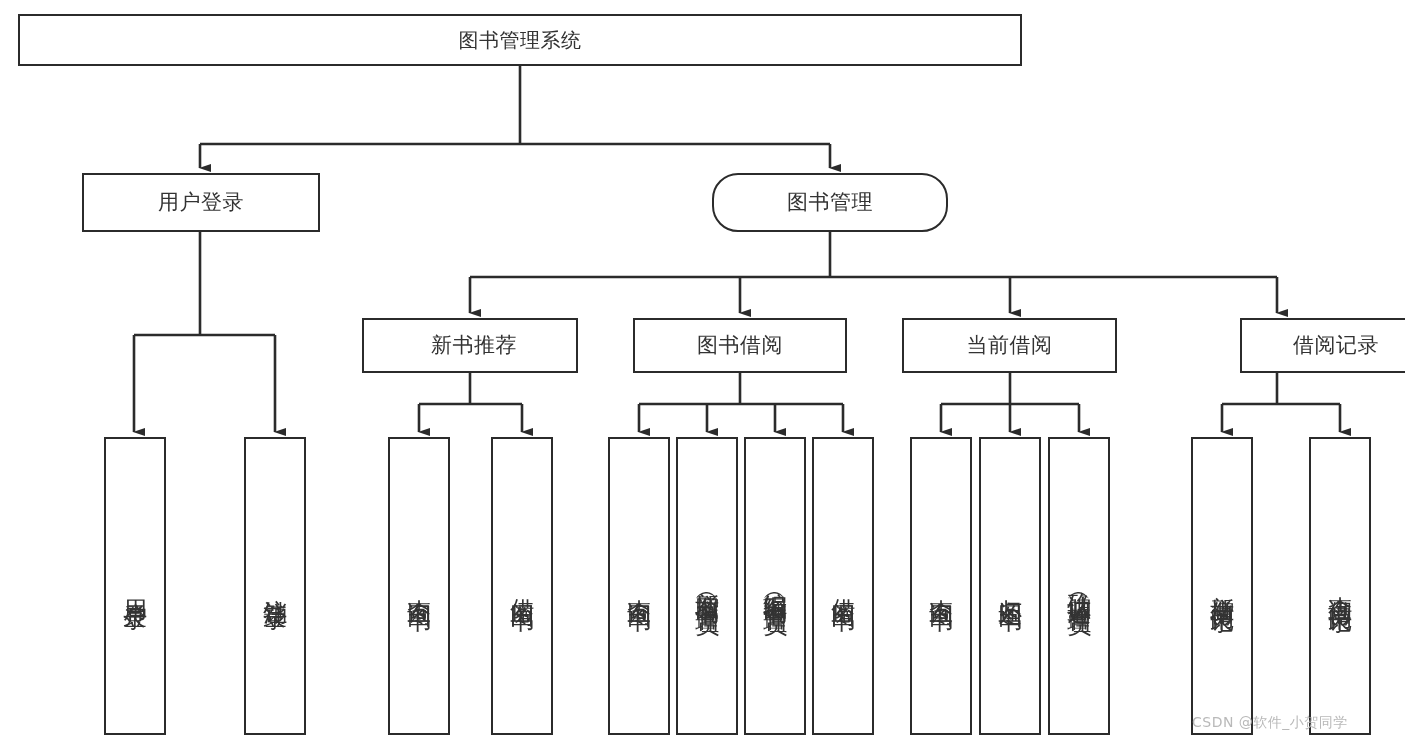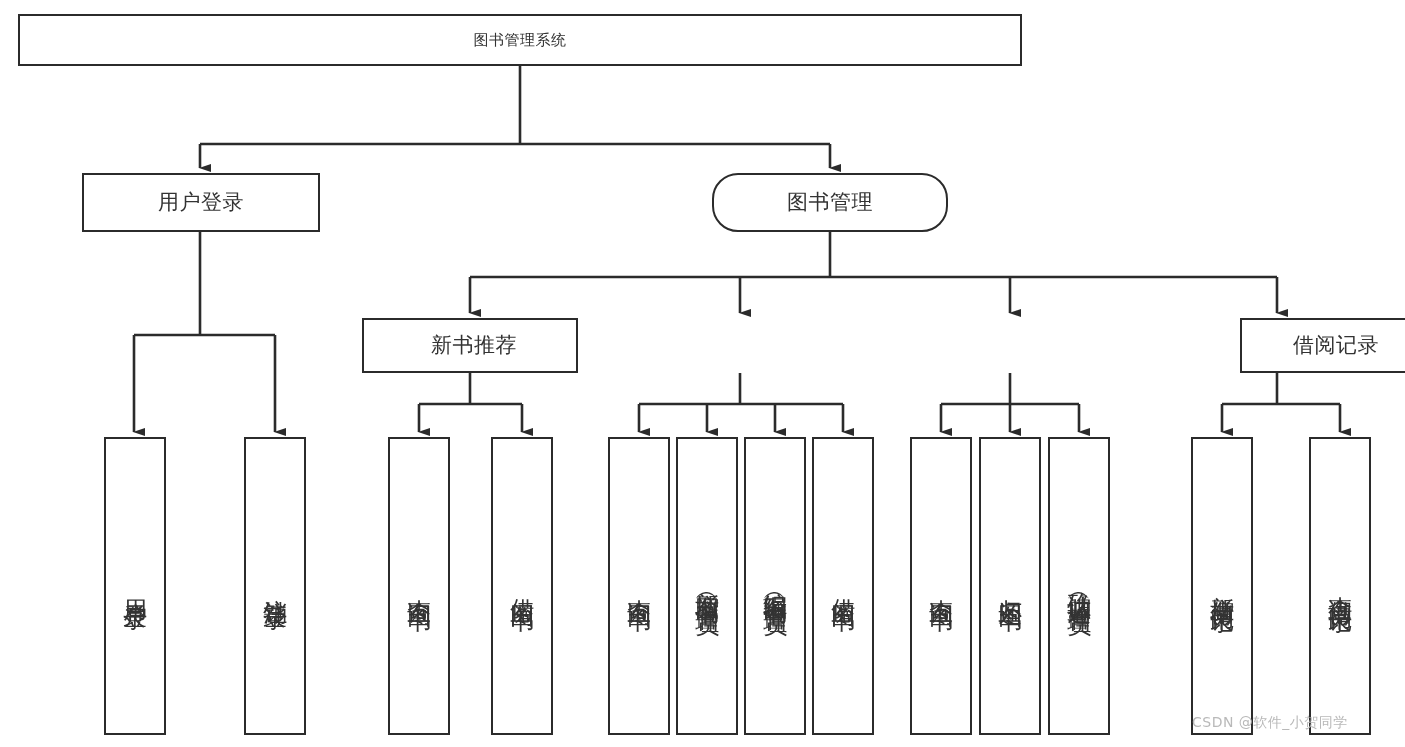--- a/index.html
+++ b/index.html
@@ -41,21 +41,21 @@
     color: #333333;
     letter-spacing: 0.5px;
   }
   
   .node.horiz .node-label {
     font-size: 21px;
     line-height: 1.1;
     white-space: nowrap;
   }
   .node.root .node-label {
-    font-size: 15px;
+    font-size: 20px;
     text-align: right;
   }
   
   .node.vert {
     align-items: center;
     justify-content: center;
     padding: 4px 0;
   }
   .node.vert .node-label {
     writing-mode: vertical-rl;
@@ -142,21 +142,27 @@
   </div>
 
   <div class="node horiz" style="left:712px; top:173px; width:236px; height:59px;border-radius:26px;">
     <span class="node-label">图书管理</span>
   </div>
 
   <div class="node horiz" style="left:362px; top:318px; width:216px; height:55px;padding-left:8px;">
     <span class="node-label">新书推荐</span>
   </div>
 
-
+  <div class="node horiz" style="left:633px; top:318px; width:214px; height:55px;">
+    <span class="node-label">图书借阅</span>
+  </div>
+
+  <div class="node horiz" style="left:902px; top:318px; width:215px; height:55px;">
+    <span class="node-label">当前借阅</span>
+  </div>
 
   <div class="node horiz" style="left:1240px; top:318px; width:192px; height:55px;">
     <span class="node-label">借阅记录</span>
   </div>
 
   <div class="node vert" style="left:104px; top:437px; width:62px; height:298px;">
     <span class="node-label">用户登录</span>
   </div>
 
   <div class="node vert" style="left:244px; top:437px; width:62px; height:298px;">

